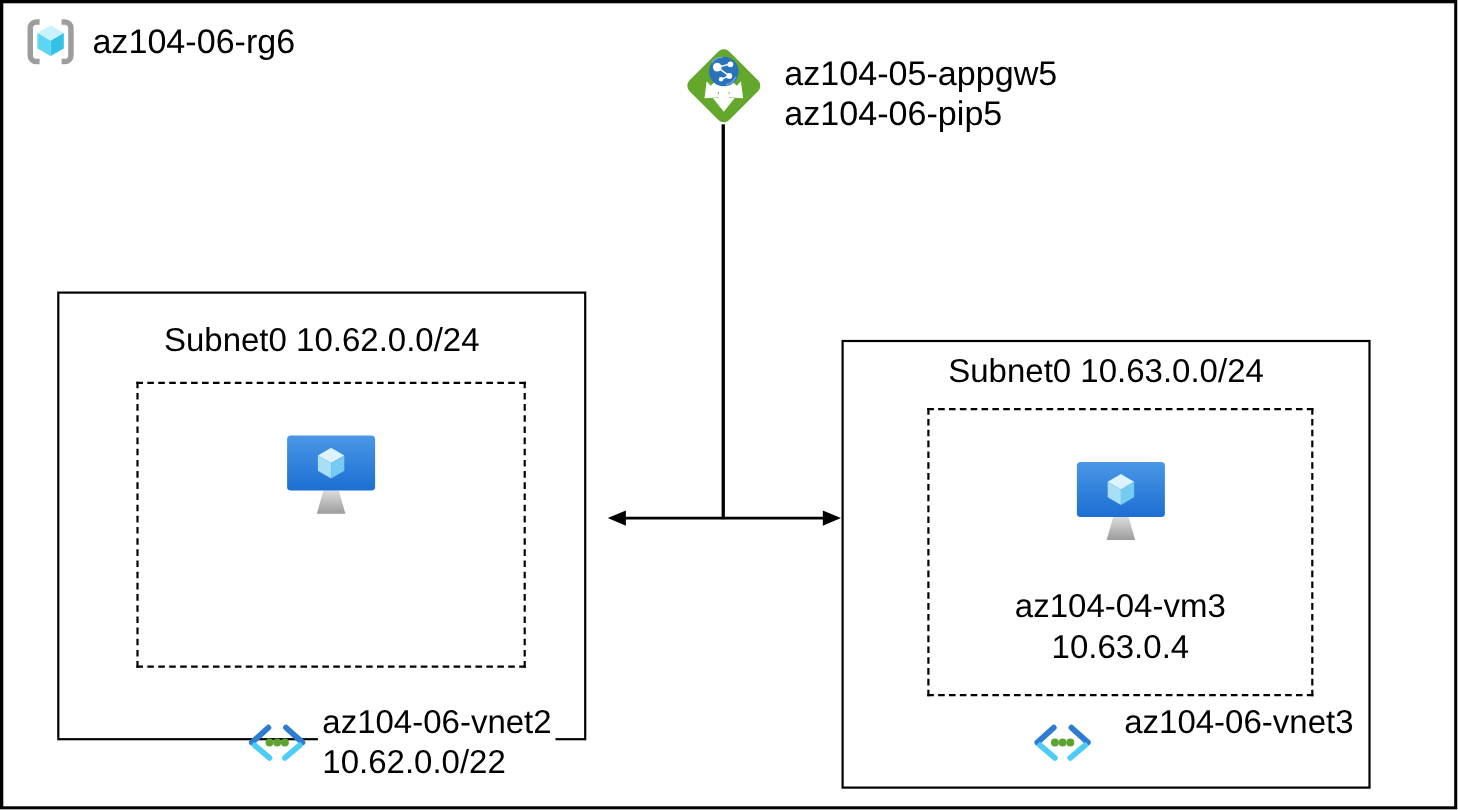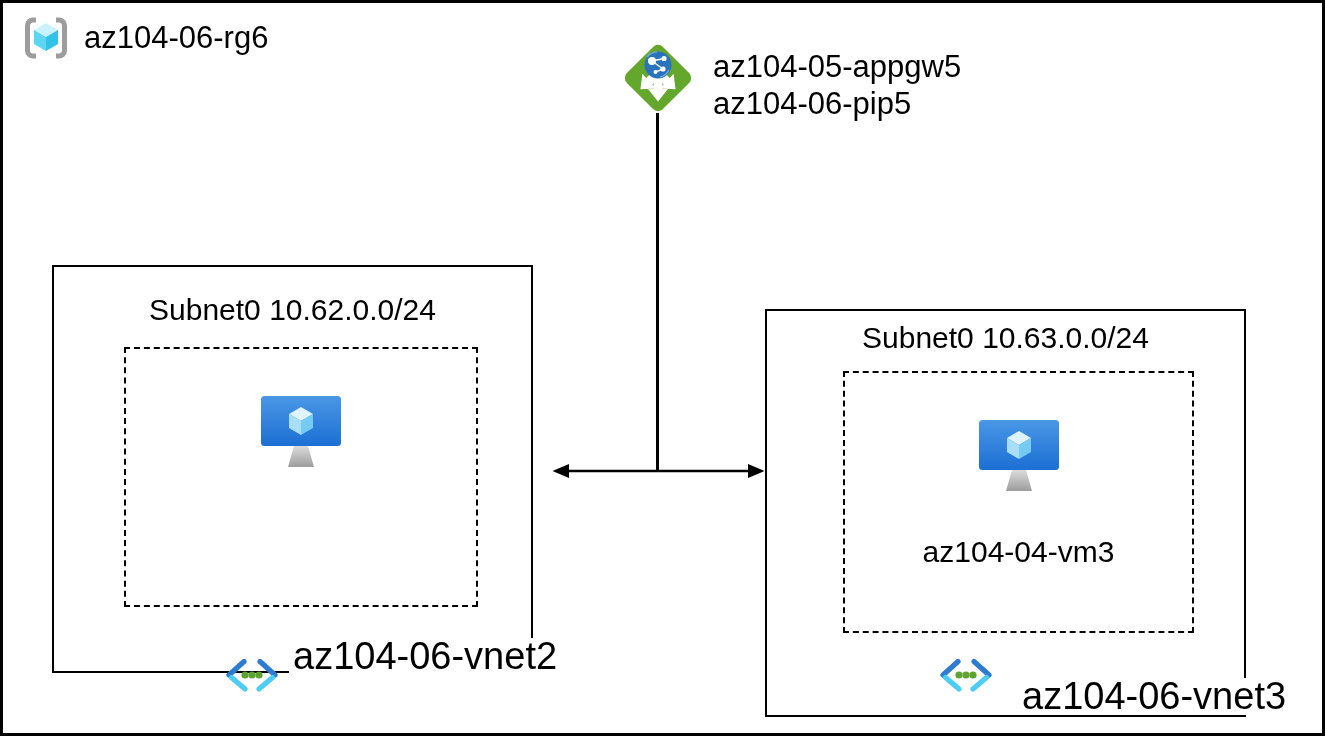--- a/index.html
+++ b/index.html
@@ -43,23 +43,23 @@
   .vnet-box.left  .subnet-dashed { left:70px; top:80px; width:354px; height:260px; }
   .vnet-box.right .subnet-dashed { left:76px; top:60px; width:351px; height:262px; }
 
   .vm-icon { position:absolute; left:50%; transform:translateX(-50%); top:45px; width:84px; height:76px; }
   .vm-text { position:absolute; top:160px; width:100%; text-align:center; font-size:30px; line-height:37px; }
 
   
   .vnet-icon { position:absolute; width:56px; height:34px; }
   .vnet-icon.left  { left:221px; top:655px; }
   .vnet-icon.right { left:935px; top:655px; }
-  .vnet-footer { position:absolute; top:635px; font-size:38px; line-height:37px; white-space:nowrap; background:transparent; }
+  .vnet-footer { position:absolute; top:635px; font-size:30px; line-height:37px; white-space:nowrap; background:transparent; }
   .vnet-footer.left  { left:286px; }
-  .vnet-footer.right { left:1015px;margin-top:40px; }
+  .vnet-footer.right { left:1015px; }
   .vnet-footer div { background:#fff; padding:0 4px; }
 </style>
 </head>
 <body>
 
 <div id="canvas">
 
   <div class="rg-header">
     <svg width="46" height="44" viewBox="0 0 46 44">
       <path d="M13 4 H10 a5.5 5.5 0 0 0 -5.5 5.5 V34.5 A5.5 5.5 0 0 0 10 40 H13" fill="none" stroke="#9d9d9d" stroke-width="5"></path>
@@ -132,35 +132,37 @@
     <div class="subnet-dashed">
       <svg class="vm-icon" viewBox="0 0 84 76">
         <polygon points="35,52 49,52 55,73 29,73" fill="url(#stdL)"></polygon>
         <rect x="2" y="2" width="80" height="50" rx="3.5" fill="url(#scrL)"></rect>
         <polygon points="42,13 54,20 42,27 30,20" fill="#ddf3fd"></polygon>
         <polygon points="30,20 42,27 42,41 30,34" fill="#a9def7"></polygon>
         <polygon points="42,27 54,20 54,34 42,41" fill="#76cbf3"></polygon>
       </svg>
       <div class="vm-text">
         <div>az104-04-vm3</div>
+        <div>10.63.0.4</div>
       </div>
     </div>
   </div>
 
   <svg class="vnet-icon left" viewBox="0 0 56 34">
     <path d="M20 3.5 L5 17" stroke="#2e7cd2" stroke-width="5.2" stroke-linecap="round" fill="none"></path>
     <path d="M7.5 19.5 L21 31" stroke="#4dcdf6" stroke-width="5.2" stroke-linecap="round" fill="none"></path>
     <path d="M36 3.5 L51 17" stroke="#2e7cd2" stroke-width="5.2" stroke-linecap="round" fill="none"></path>
     <path d="M48.5 19.5 L35 31" stroke="#4dcdf6" stroke-width="5.2" stroke-linecap="round" fill="none"></path>
     <circle cx="21" cy="17" r="3.6" fill="#5ca32f"></circle>
     <circle cx="28" cy="17" r="3.6" fill="#5ca32f"></circle>
     <circle cx="35" cy="17" r="3.6" fill="#5ca32f"></circle>
   </svg>
   <div class="vnet-footer left">
     <div>az104-06-vnet2</div>
+    <div>10.62.0.0/22</div>
   </div>
 
   <svg class="vnet-icon right" viewBox="0 0 56 34">
     <path d="M20 3.5 L5 17" stroke="#2e7cd2" stroke-width="5.2" stroke-linecap="round" fill="none"></path>
     <path d="M7.5 19.5 L21 31" stroke="#4dcdf6" stroke-width="5.2" stroke-linecap="round" fill="none"></path>
     <path d="M36 3.5 L51 17" stroke="#2e7cd2" stroke-width="5.2" stroke-linecap="round" fill="none"></path>
     <path d="M48.5 19.5 L35 31" stroke="#4dcdf6" stroke-width="5.2" stroke-linecap="round" fill="none"></path>
     <circle cx="21" cy="17" r="3.6" fill="#5ca32f"></circle>
     <circle cx="28" cy="17" r="3.6" fill="#5ca32f"></circle>
     <circle cx="35" cy="17" r="3.6" fill="#5ca32f"></circle>

